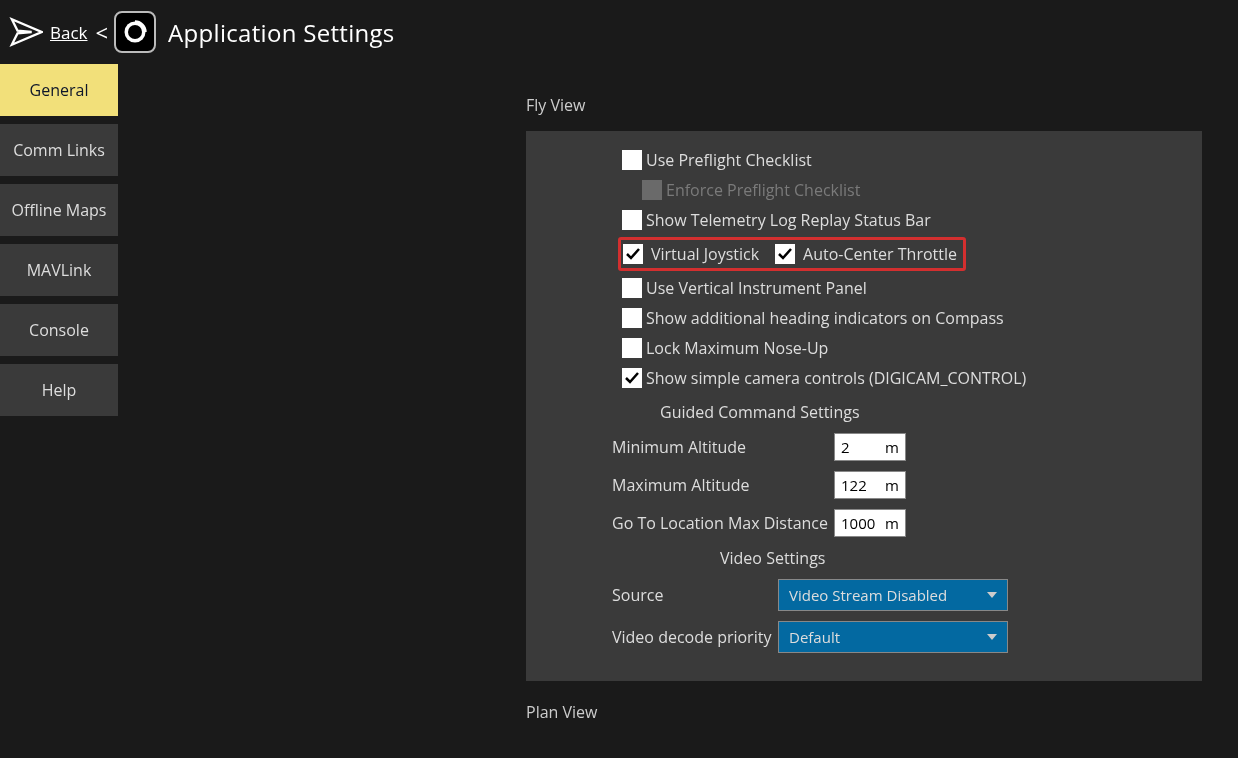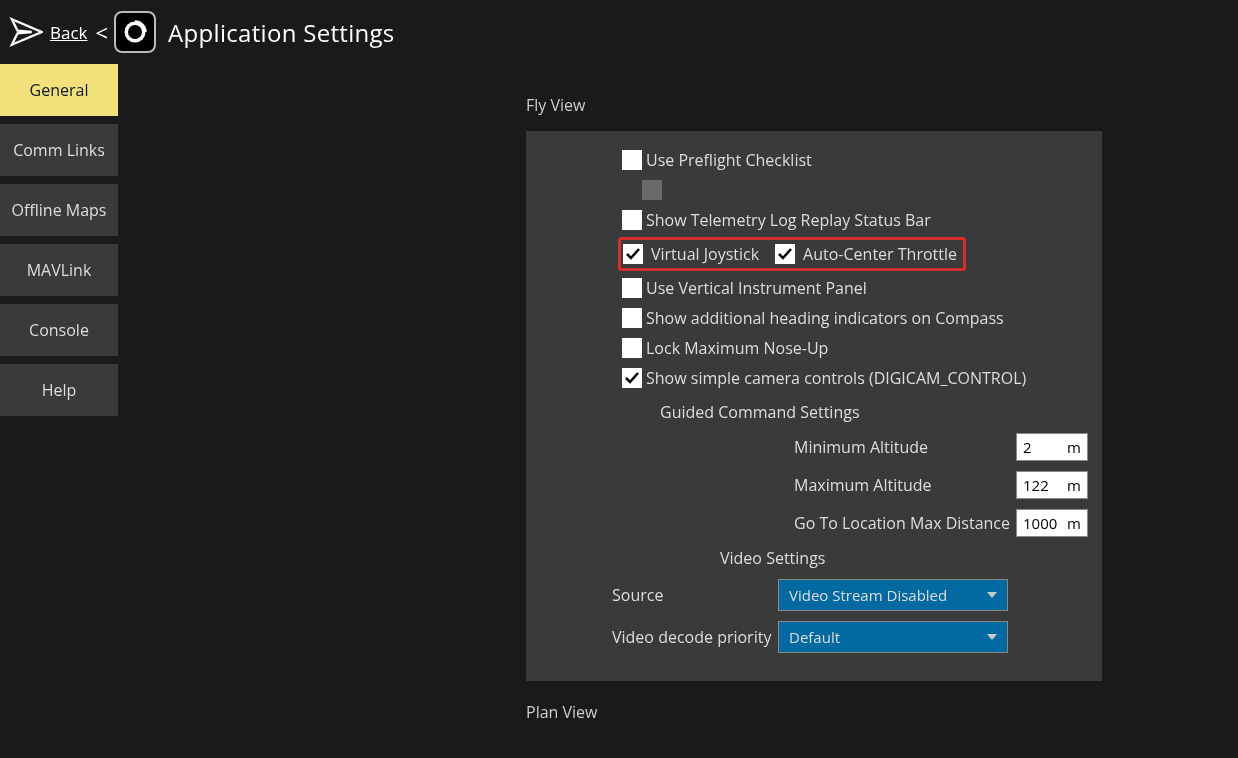--- a/index.html
+++ b/index.html
@@ -13,38 +13,38 @@
   .page-title { color:#fff; font-size:24px; font-weight:400; margin-left: 12px; letter-spacing: .3px; }
 
   
   .body { display:flex; height: calc(758px - 64px); }
   .sidebar { width: 118px; display:flex; flex-direction:column; }
   .tab { height: 52px; display:flex; align-items:center; justify-content:center; background:#3a3a3a; color:#ddd; font-size:16px; cursor:pointer; margin-bottom: 8px; }
   .tab.active { background:#f2e07a; color:#0f172a; }
 
   .content { flex:1; padding-left: 408px; padding-top: 30px; position:relative; }
   .section-header { color:#ccc; font-size:16px; margin-bottom:15px; }
-  .panel { background:#3a3a3a; width: 576px; padding: 12px 14px 18px 14px; position:relative; }
+  .panel { background:#3a3a3a; width: 676px; padding: 12px 14px 18px 14px; position:relative; }
 
   
   .check-row { display:flex; align-items:center; margin: 4px 0 4px 82px; height: 26px; }
   .check-row.subrow { margin-left: 102px; }
   .checkbox { width: 20px; height: 20px; background:#fff; display:inline-flex; align-items:center; justify-content:center; margin-right:4px; cursor:pointer; }
   .checkbox.disabled { background:#6a6a6a; }
   .checkbox svg { display:none; }
   .checkbox.checked svg { display:block; }
   .chk-label { color:#ddd; font-size:16px; }
   .chk-label.disabled { color:#7a7a7a; }
 
   .highlight-box { border: 3px solid #d32f2f; border-radius: 3px; padding: 2px 4px 2px 2px; margin-left:78px; display:flex; align-items:center; gap:6px; height:34px; width: 348px; }
   .highlight-box .checkbox { margin-right:2px; }
 
   .subheader { color:#ddd; font-size:16px; text-align:left; margin: 10px 0 6px 120px; }
 
-  .form-row { display:flex; align-items:center; margin:10px 0 10px 72px; height:28px;justify-content:flex-end; }
+  .form-row { display:flex; align-items:center; margin:10px 0 10px 72px; height:28px; }
   .form-label { color:#ddd; font-size:16px; width: 222px; }
   .num-field { display:flex; align-items:center; background:#fff; color:#000; border:1px solid #888; height:28px; width:72px; padding:0 6px; font-size:15px; }
   .num-val { flex:1; text-align:left; }
   .num-unit { color:#000; margin-left:6px; }
 
   .video-row { display:flex; align-items:center; margin:10px 0 10px 72px; height:32px; }
   .video-label { color:#ddd; font-size:16px; width: 166px; }
   .select { display:flex; align-items:center; justify-content:space-between; border:1px solid #888; height:32px; width:230px; padding:0 10px; color:#ddd; font-size:15px; cursor:pointer; background:#0369a1; }
   .caret-down { width:0; height:0; border-left:5px solid transparent; border-right:5px solid transparent; border-top:6px solid #ccc; }
 
@@ -86,20 +86,21 @@
 
     <div class="panel">
 
       <div class="check-row">
         <span class="checkbox"></span>
         <span class="chk-label">Use Preflight Checklist</span>
       </div>
 
       <div class="check-row subrow">
         <span class="checkbox disabled"></span>
+        <span class="chk-label disabled">Enforce Preflight Checklist</span>
       </div>
 
 
       <div class="check-row">
         <span class="checkbox"></span>
         <span class="chk-label">Show Telemetry Log Replay Status Bar</span>
       </div>
 
       <div class="highlight-box">
         <span class="checkbox checked">

